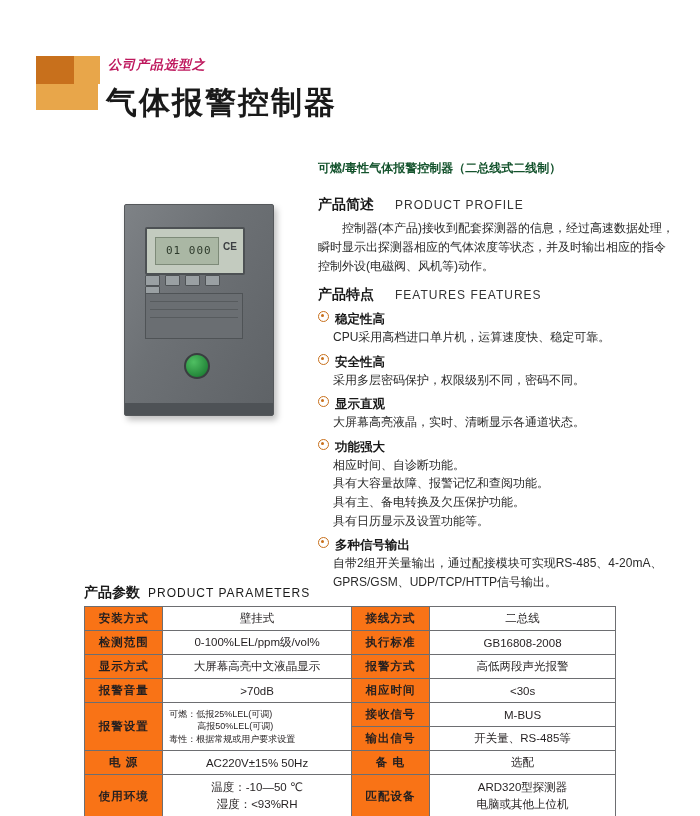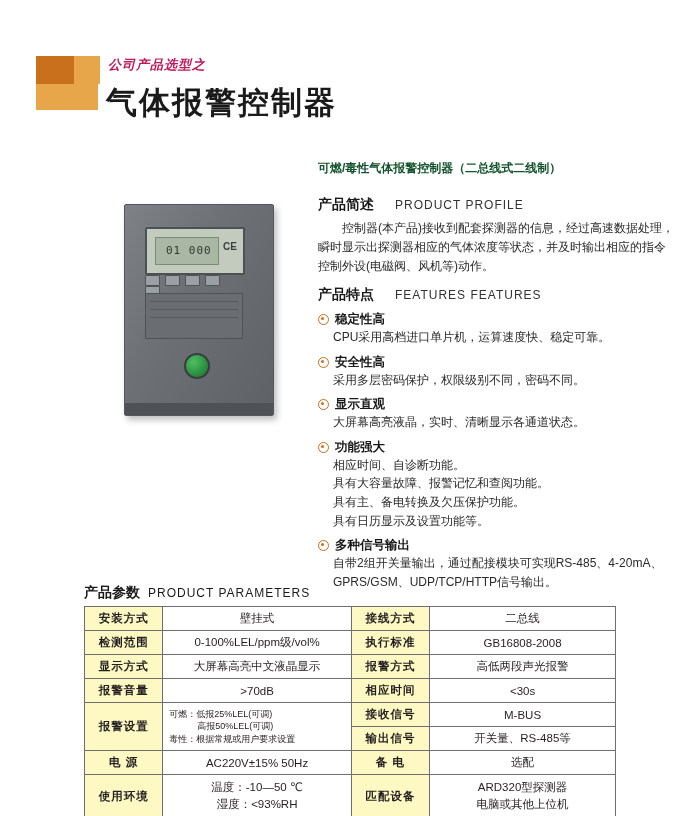--- a/index.html
+++ b/index.html
@@ -48,34 +48,34 @@
   .dev-base{position:absolute;left:0;bottom:0;width:148px;height:12px;background:#4e5256;}
 
   
   .sec{position:absolute;left:318px;width:358px;}
   .sec-head{font-size:14px;font-weight:bold;color:#1a1a1a;}
   .sec-head .en{font-size:12px;font-weight:normal;letter-spacing:1px;color:#333;margin-left:21px;}
   .sec-body{font-size:12px;line-height:1.6;color:#2a2a2a;margin-top:5px;}
   .indent{text-indent:24px;}
 
   .feat-item{margin-top:7px;}
-  .feat-title{font-size:12.5px;font-weight:bold;color:#1a1a1a;display:flex;align-items:center;}
+  .feat-title{font-size:12.5px;font-weight:bold;color:#1a1a1a;display:flex;}
   .bullet{display:inline-block;width:9px;height:9px;border-radius:50%;
           border:1.5px solid #c8701c;margin-right:6px;position:relative;flex:none;}
   .bullet:after{content:"";position:absolute;left:2px;top:2px;width:3px;height:3px;
                 border-radius:50%;background:#c8701c;}
   .feat-lines{font-size:12px;line-height:1.55;margin-left:15px;color:#2a2a2a;}
 
   
   .params-head{position:absolute;left:84px;top:584px;font-size:14px;font-weight:bold;color:#1a1a1a;}
   .params-head .en{font-size:12px;font-weight:normal;letter-spacing:1px;margin-left:8px;}
   table.params{position:absolute;left:84px;top:606px;width:532px;border-collapse:collapse;
                font-size:11.5px;}
   table.params td{border:1px solid #6d6e71;padding:4px 6px;vertical-align:middle;}
-  td.lbl{width:72px;text-align:center;font-weight:bold;letter-spacing:1px;background:#fef9c3;}
+  td.lbl{width:72px;text-align:center;font-weight:bold;letter-spacing:1px;background:#f97316;}
   td.val{width:188px;text-align:center;}
   .small{font-size:9px;line-height:1.35;text-align:left;}
   .multi{line-height:1.5;}
 </style>
 </head>
 <body>
 
 <div class="header">
   <div class="hdr-block-a"></div>
   <div class="hdr-block-c"></div>

